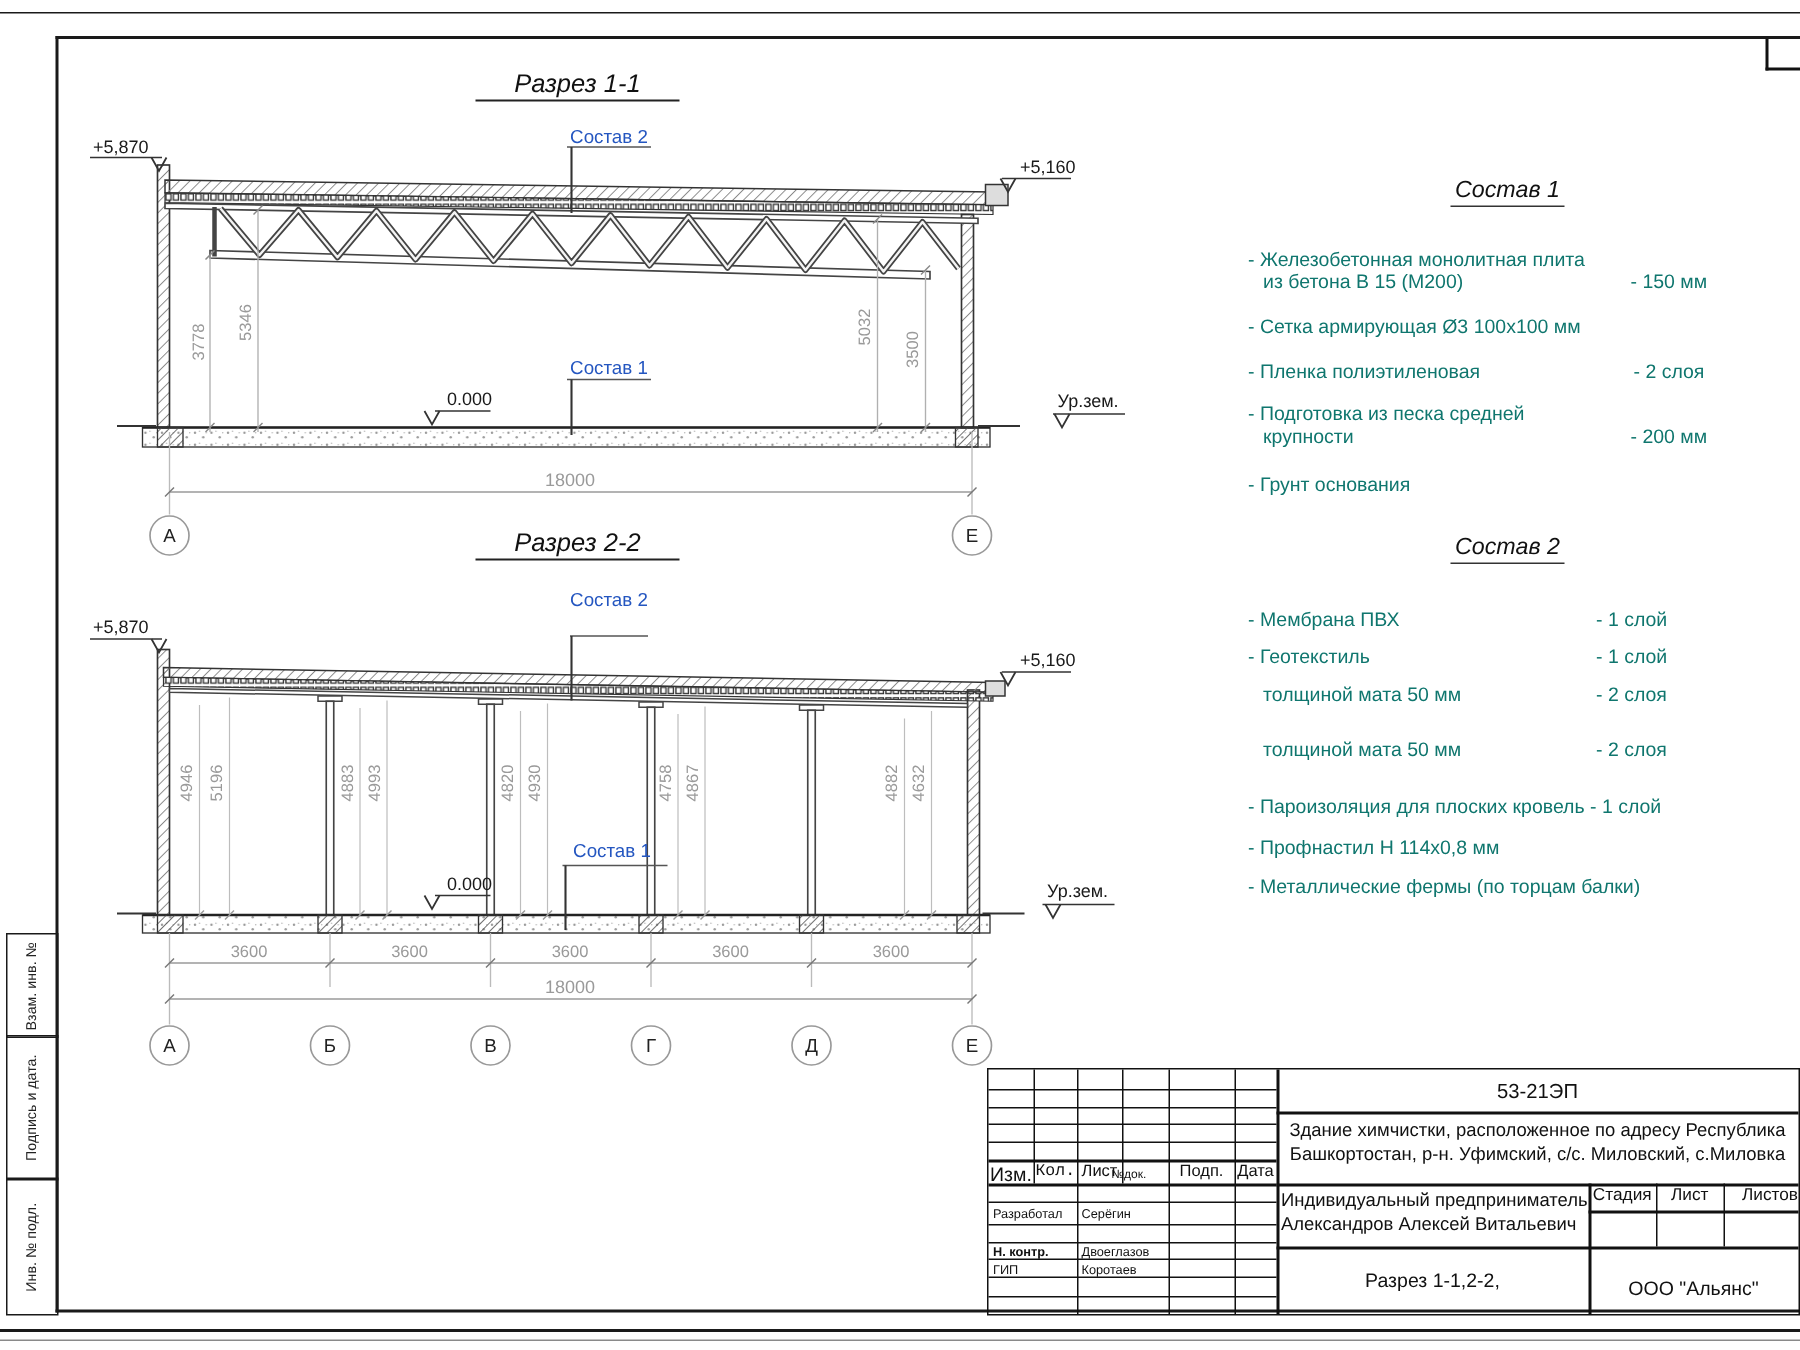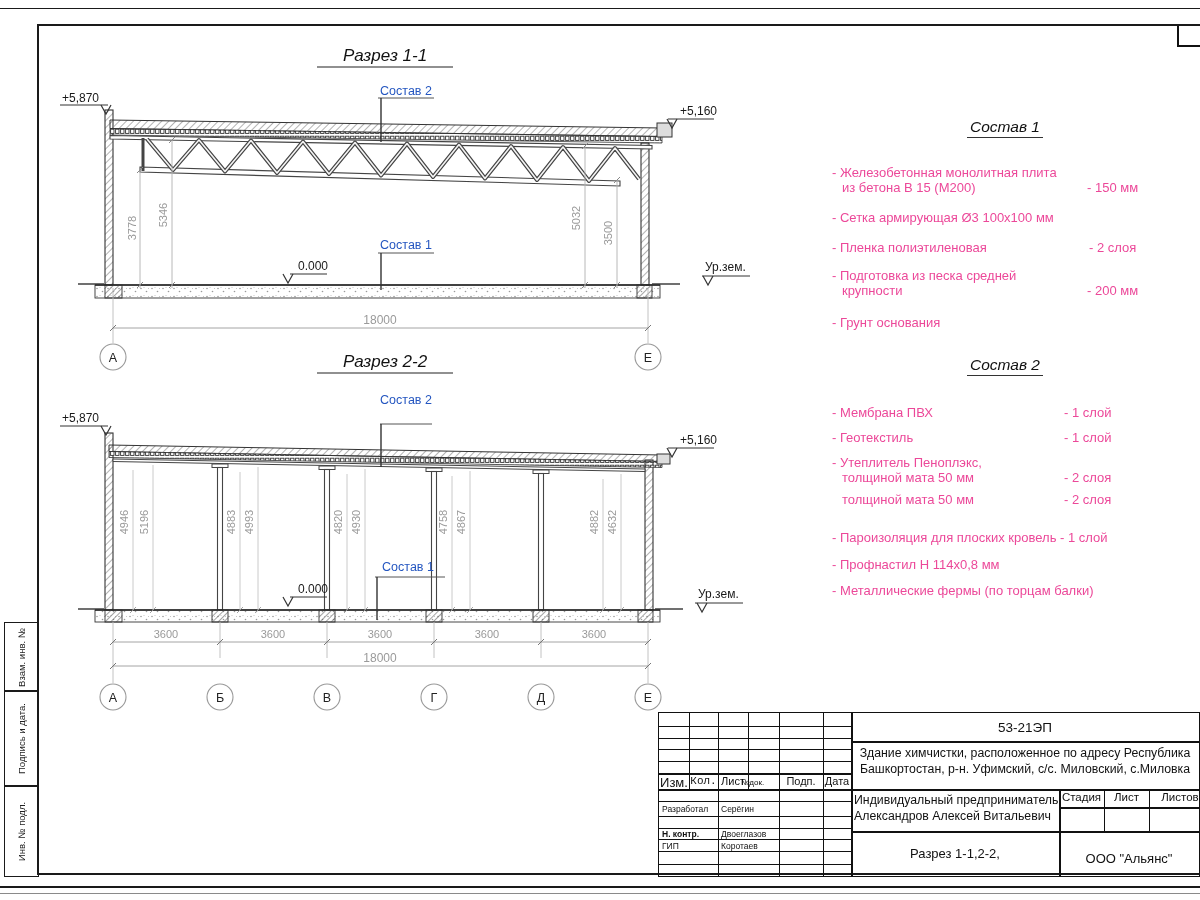--- a/index.html
+++ b/index.html
@@ -9,21 +9,21 @@
   .ln{position:absolute;background:#1a1a1a;}
   
   .vcell{position:absolute;left:4px;width:33px;border:1.4px solid #1a1a1a;
          display:flex;align-items:center;justify-content:center;}
   .vcell span{transform:rotate(-90deg);white-space:nowrap;font-size:9.5px;color:#222;}
   
   .comp{position:absolute;width:350px;}
   .comp-title-wrap{text-align:center;}
   .comp-title{display:inline-block;font-style:italic;font-size:15.5px;color:#111;
               border-bottom:1px solid #333;padding:0 3px 1px 3px;}
-  .comp-item{position:absolute;left:2px;right:0;font-size:13px;line-height:15px;color:#ec4899;}
+  .comp-item{position:absolute;left:2px;right:0;font-size:13px;line-height:15px;color:#0f766e;}
   .comp-item .l2{padding-left:10px;}
   .comp-item .qty{position:absolute;bottom:0;white-space:nowrap;}
   
   .tb{position:absolute;left:658px;top:712px;width:540px;height:163px;border:1.5px solid #111;}
   .tb .hl,.tb .vl{position:absolute;background:#111;}
   .tb .txt{position:absolute;color:#111;}
   .ctr{text-align:center;}
   svg text{font-family:"Liberation Sans",sans-serif;}
   .t-dim{fill:#9a9a9a;font-size:11px;}
   .t-lbl{fill:#1a1a1a;font-size:12px;}
@@ -347,21 +347,20 @@
     </div>
     <div class="comp-item" style="top:49px;">
       <div>- Мембрана ПВХ</div>
       <span class="qty" style="left:232px;">- 1 слой</span>
     </div>
     <div class="comp-item" style="top:74px;">
       <div>- Геотекстиль</div>
       <span class="qty" style="left:232px;">- 1 слой</span>
     </div>
     <div class="comp-item" style="top:99px;">
-      <div>- Утеплитель Пеноплэкс,</div>
       <div class="l2">толщиной мата 50 мм</div>
       <span class="qty" style="left:232px;">- 2 слоя</span>
     </div>
     <div class="comp-item" style="top:136px;">
       <div class="l2">толщиной мата 50 мм</div>
       <span class="qty" style="left:232px;">- 2 слоя</span>
     </div>
     <div class="comp-item" style="top:174px;">
       <div>- Пароизоляция для плоских кровель</div>
       <span class="qty" style="left:228px;">- 1 слой</span>

